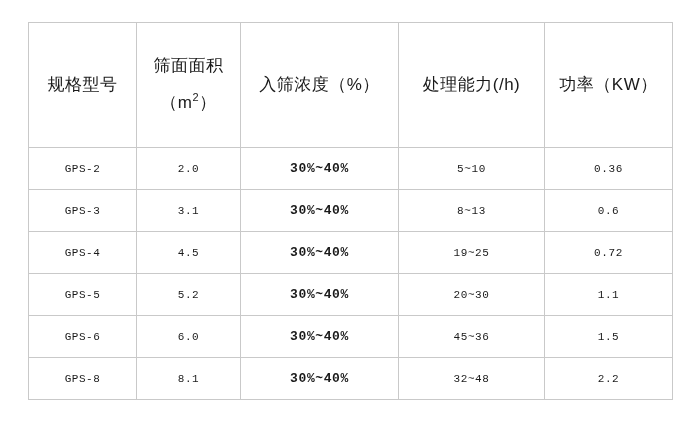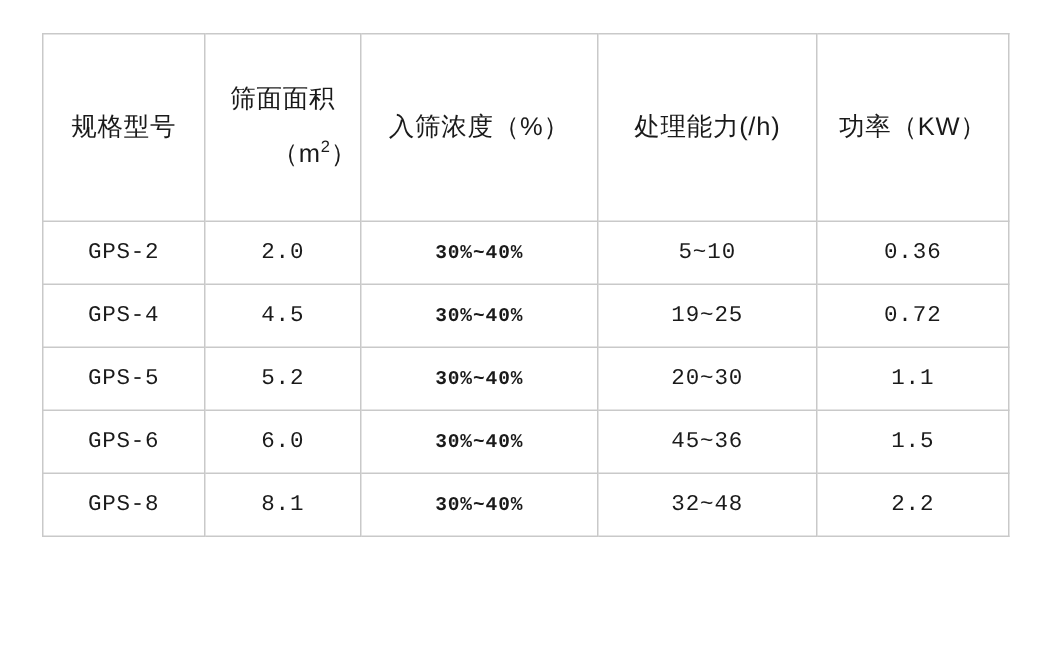--- a/index.html
+++ b/index.html
@@ -36,21 +36,21 @@
     padding: 0 2px;
   }
   thead th {
     height: 124px;
     font-size: 17px;
     line-height: 1.35;
     letter-spacing: 0.5px;
   }
   tbody td {
     height: 41px;
-    font-size: 15px;
+    font-size: 11px;
     letter-spacing: 0.6px;
     font-family: "Liberation Mono", monospace;
   }
   tbody td.model {
     font-family: "Liberation Mono", monospace;
     letter-spacing: 0.5px;
   }
   tbody td.conc {
     font-size: 13px;
     font-weight: bold;
@@ -59,21 +59,20 @@
   .col-2 { width: 104px; }
   .col-3 { width: 158px; }
   .col-4 { width: 146px; }
   .col-5 { width: 128px; }
   .hdr-area-line1 {
     display: block;
     margin-bottom: 14px;
   }
   .hdr-area-line2 {
     display: block;
-    text-align: right;
   }
   .sup {
     font-size: 11px;
     vertical-align: super;
     line-height: 0;
   }
 </style>
 </head>
 <body>
 
@@ -100,20 +99,27 @@
     </thead>
     <tbody>
       <tr>
         <td class="model">GPS-2</td>
         <td>2.0</td>
         <td class="conc">30%~40%</td>
         <td>5~10</td>
         <td>0.36</td>
       </tr>
       <tr>
+        <td class="model">GPS-3</td>
+        <td>3.1</td>
+        <td class="conc">30%~40%</td>
+        <td>8~13</td>
+        <td>0.6</td>
+      </tr>
+      <tr>
         <td class="model">GPS-4</td>
         <td>4.5</td>
         <td class="conc">30%~40%</td>
         <td>19~25</td>
         <td>0.72</td>
       </tr>
       <tr>
         <td class="model">GPS-5</td>
         <td>5.2</td>
         <td class="conc">30%~40%</td>

